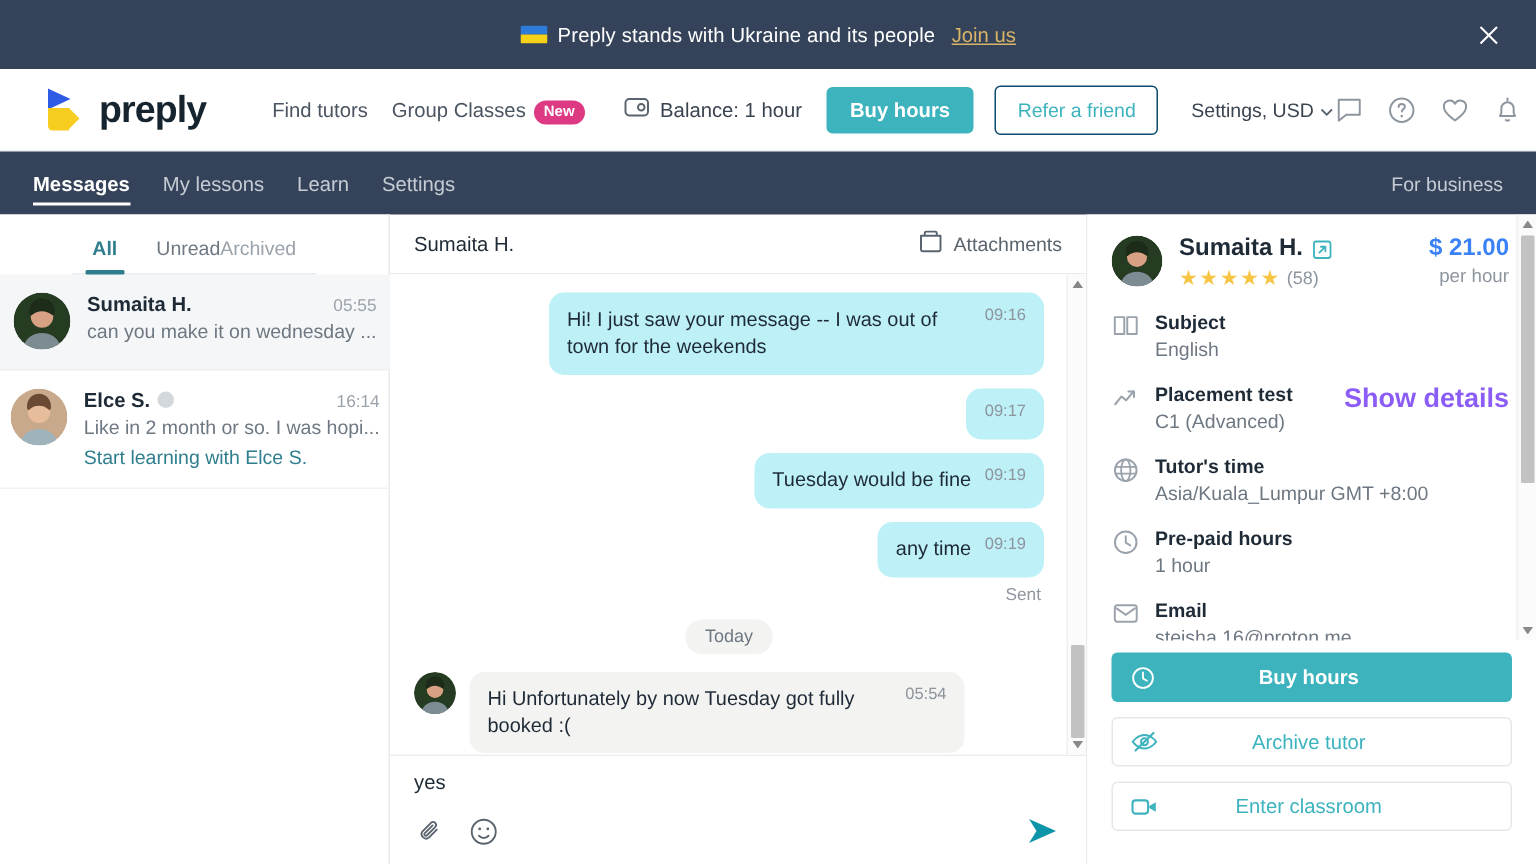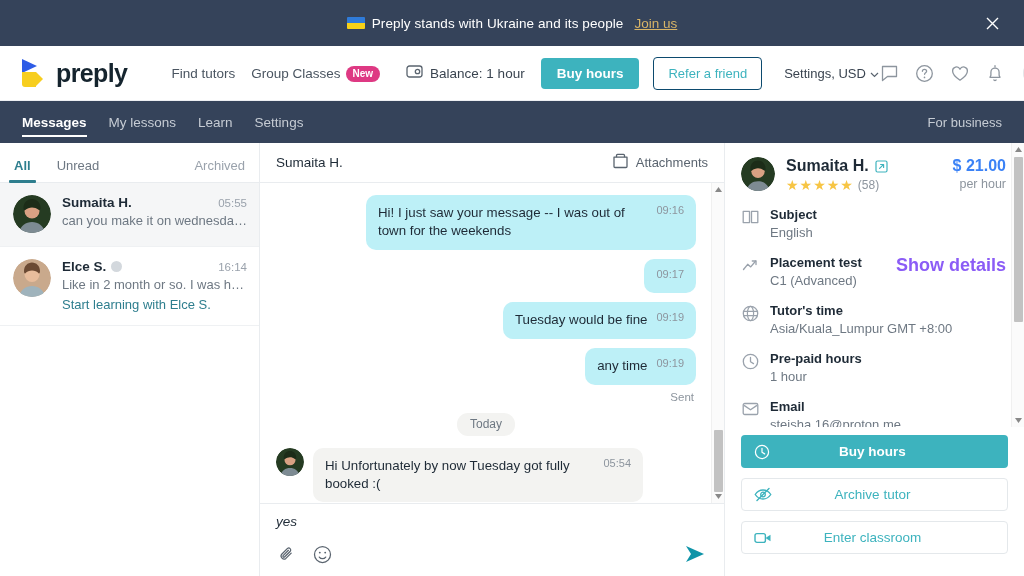--- a/index.html
+++ b/index.html
@@ -27,21 +27,21 @@
   .banner-close {
     position: absolute; right: 22px; top: 50%; transform: translateY(-50%);
     width: 20px; height: 20px; cursor: pointer;
     display: flex; align-items: center; justify-content: center;
   }
   .banner-close svg { display: block; }
 
   
   .header {
     height: 55px; background: #fff; display: flex; align-items: center;
-    padding: 0 18px 0 22px; border-bottom: 1px solid #EDEFF2;
+    padding: 0 18px 0 32px; border-bottom: 1px solid #EDEFF2;
   }
   .logo { display: flex; align-items: center; gap: 8px; }
   .logo-mark { width: 26px; height: 30px; position: relative; flex: none; }
   .logo-top {
     position: absolute; left: 0; top: 1px;
     width: 0; height: 0;
     border-left: 15px solid #2E5CE6;
     border-top: 7px solid transparent;
     border-bottom: 7px solid transparent;
   }
@@ -103,21 +103,21 @@
     content:''; position: absolute; left: 0; right: 0; bottom: 2px;
     height: 2px; background: #fff;
   }
   .subnav-right { margin-left: auto; cursor: pointer; font-size: 13px; color:#C6CCD4; }
 
   
   .main { display: flex; height: 433px; }
 
   
   .col-list { width: 260px; border-right: 1px solid #E9ECEF; background: #fff;
-              display: flex; flex-direction: column; }
+              display: flex; flex-direction: column; align-items: center; }
   .list-filters { display: flex; align-items: flex-end; height: 40px;
                   padding: 0 14px; border-bottom: 1px solid #E9ECEF; position: relative; }
   .filter { font-size: 13px; color: #6E7883; cursor: pointer; padding-bottom: 9px; position: relative; }
   .filter.active { color: #2E7E8E; font-weight: 600; }
   .filter.active::after {
     content:''; position:absolute; left:-5px; right:-5px; bottom:-1px;
     height:3px; background:#2E7E8E; border-radius:1px;
   }
   .filter-unread { margin-left: 26px; }
   .filter-archived { margin-left: auto; color: #9AA2AC; }
@@ -172,21 +172,21 @@
                  position: relative; top: -1px; }
   .msg-avatar { width: 28px; height: 28px; border-radius: 50%; overflow: hidden;
                 flex: none; margin-right: 9px; position: relative; }
   .sent-label { text-align: right; font-size: 11.5px; color: #8D959E;
                 margin: -3px 2px 10px 0; }
   .day-sep { display: flex; justify-content: center; margin: 8px 0 12px; }
   .day-chip { background: #F3F3F1; border-radius: 11px; padding: 4px 13px 5px;
               font-size: 12px; color: #6E7883; }
 
   .chat-input-area { border-top: 1px solid #E9ECEF; padding: 10px 16px 12px;
-                     background: #fff; font-style: italic; }
+                     background: #fff; }
   .chat-input {
     font-size: 13.5px; color: #1E2A36; min-height: 19px; outline: none;
     margin-bottom: 11px;
   }
   .chat-input-tools { display: flex; align-items: center; gap: 16px; }
   .tool-icon { width: 20px; height: 20px; cursor: pointer; color: #5A646F;
                display:flex; align-items:center; justify-content:center; }
   .send-btn { margin-left: auto; cursor: pointer; color: #0E94A8;
               display:flex; align-items:center; }
 

